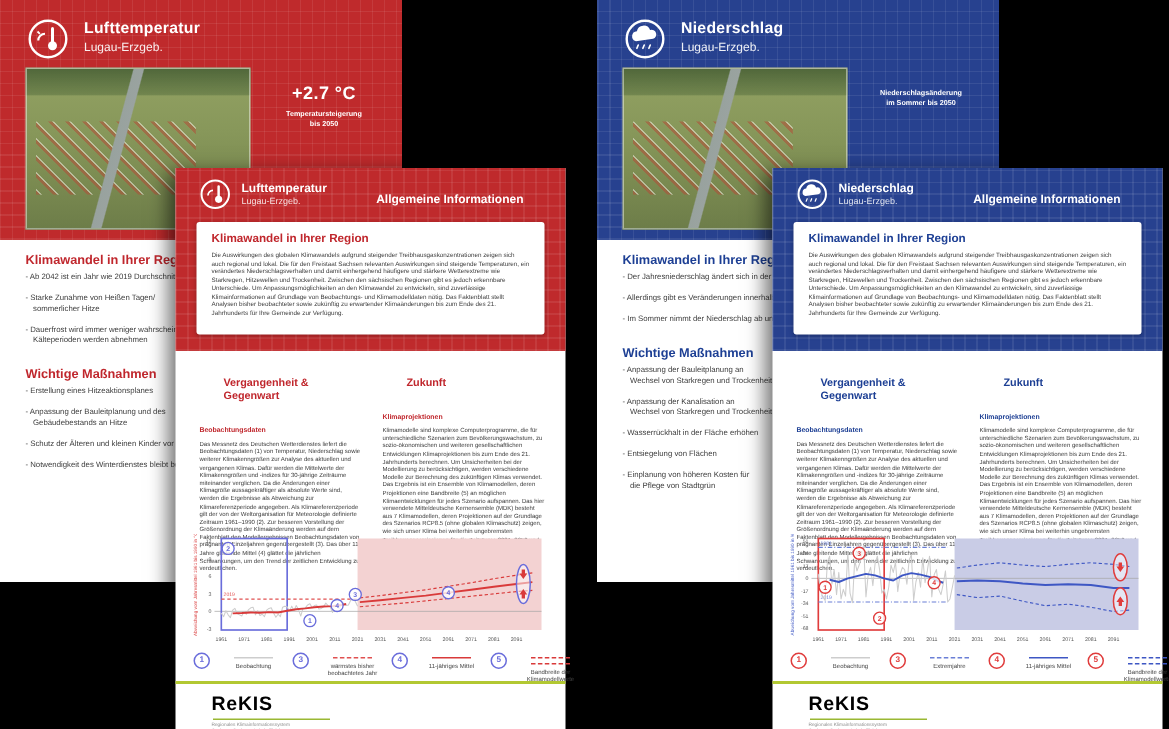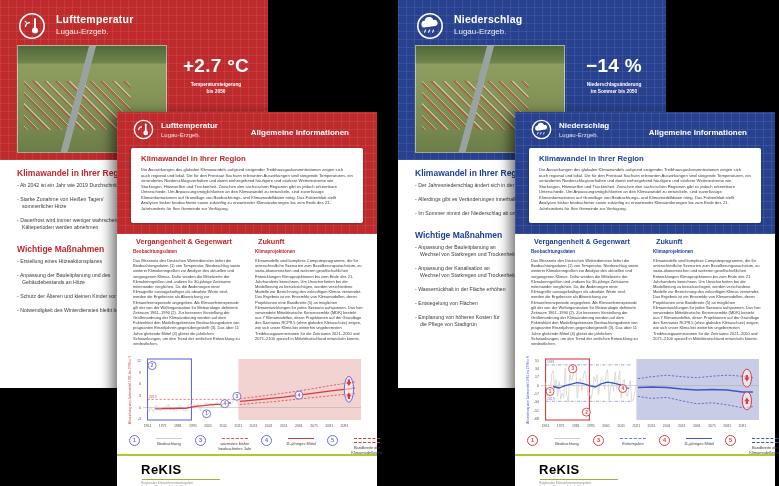--- a/index.html
+++ b/index.html
@@ -19,21 +19,21 @@
   .cover-title{position:absolute;left:56px;top:13px;color:#fff;font-size:10.5px;font-weight:bold;letter-spacing:.2px;}
   .cover-region{position:absolute;left:56px;top:27px;color:rgba(255,255,255,.92);font-size:8px;}
   .photo{position:absolute;left:17px;top:45px;width:148px;height:106px;border:1px solid rgba(255,255,255,.45);
     background:
       linear-gradient(105deg,transparent 40%,#98a29e 40.5%,#9aa3a0 44%,transparent 44.5%) no-repeat,
       repeating-linear-gradient(45deg,rgba(178,78,56,.55) 0 2px,rgba(244,238,226,.5) 2px 3px,transparent 3px 8px) 15% 62%/72% 46% no-repeat,
       linear-gradient(180deg,#51683b 0,#5d744299 16%,transparent 17%),
       linear-gradient(180deg,#93a263 0%,#87975a 40%,#7b8b51 70%,#6d7d49 100%);}
   .photo-caption{position:absolute;left:84px;top:152px;width:82px;font-size:3.5px;color:rgba(255,255,255,.8);text-align:right;}
   .stat{position:absolute;left:168px;right:4px;top:55px;text-align:center;color:#fff;}
-  .stat-value{font-size:19px;font-weight:bold;letter-spacing:.3px;}
+  .stat-value{font-size:12px;font-weight:bold;letter-spacing:.3px;}
   .stat-cap{font-size:4.8px;font-weight:bold;margin-top:4px;line-height:1.5;}
   .cover-white{position:absolute;left:0;top:160px;right:0;bottom:0;background:#fff;}
   .cover-h{margin:0;padding:8px 0 0 17px;font-size:8.5px;font-weight:bold;color:var(--txt);}
   .cover-h2{padding-top:6px;}
   ul.bullets{list-style:none;margin:4px 0 0 17px;padding:0;}
   ul.bullets li{margin:0 0 7px 0;color:#3c3c3c;font-size:5.2px;line-height:1.35;}
   ul.bullets .li-first,ul.bullets .li-cont{white-space:nowrap;}
   ul.bullets .li-cont{padding-left:5px;}
   .greenline{position:absolute;left:0;right:0;height:2px;background:#b2c832;}
   .front .greenline{top:342px;}
@@ -46,21 +46,21 @@
   .front-band{position:absolute;left:0;top:0;right:0;height:122px;}
   .front-icon{position:absolute;left:16px;top:7px;width:21px;height:21px;}
   .front-title{position:absolute;left:44px;top:9px;color:#fff;font-size:8px;font-weight:bold;}
   .front-region{position:absolute;left:44px;top:20px;color:rgba(255,255,255,.85);font-size:6px;}
   .front-info{position:absolute;right:28px;top:16px;color:#fff;font-size:8px;font-weight:bold;}
   .intro-card{position:absolute;left:14px;top:36px;width:212px;height:63px;background:#fff;border-radius:2px;padding:6px 10px;box-shadow:0 1px 3px rgba(0,0,0,.25);}
   .intro-h{margin:0;font-size:7.8px;font-weight:bold;color:var(--txt);}
   .intro-p{margin:4px 0 0 0;font-size:4.2px;line-height:1.32;color:#3b3b3b;}
   .cols{position:absolute;left:16px;top:122px;right:14px;display:flex;gap:14px;}
   .col{flex:1;min-width:0;}
-  .col-h{margin:3px;font-size:7.2px;font-weight:bold;color:var(--txt);}
+  .col-h{margin:16px;font-size:7.2px;font-weight:bold;color:var(--txt);}
   .col-sub{margin:1.5px 0 0 0;font-size:4.6px;font-weight:bold;color:var(--txt);}
   .col-p{margin:4px 0 0 0;font-size:4px;line-height:1.3;color:#3b3b3b;}
   .chart-wrap{position:absolute;left:10px;top:244px;width:240px;height:78px;}
   svg.chart{font-family:"Liberation Sans",sans-serif;display:block;}
   .legend{position:absolute;left:12px;top:323px;right:12px;display:flex;justify-content:space-between;align-items:flex-start;}
   .lg-entry{display:flex;align-items:flex-start;gap:3px;}
   .lg-num{display:inline-block;width:9px;height:9px;border-radius:50%;border:1px solid #888;font-size:5.5px;font-weight:bold;text-align:center;line-height:9px;background:#fff;}
   .lg-col{display:flex;flex-direction:column;align-items:center;width:52px;padding-top:3px;}
   .sw{width:26px;height:0;}
   .sw-band{height:3px;}
@@ -258,21 +258,20 @@
             <line x1="9.5" y1="18" x2="8.6" y2="20.2"></line>
             <line x1="13.5" y1="18" x2="12.6" y2="20.2"></line>
             <line x1="17.5" y1="18" x2="16.6" y2="20.2"></line>
           </g>
         </svg>
         <div class="cover-title">Niederschlag</div>
         <div class="cover-region">Lugau-Erzgeb.</div>
         <div class="photo"></div>
         <div class="photo-caption">Stadtansicht Lugau-Erzgeb.</div>
         <div class="stat">
-          <div class="stat-value">−14 %</div>
           <div class="stat-cap">
             <span>Niederschlagsänderung</span><br>
             <span>im Sommer bis 2050</span>
           </div>
         </div>
       </div>
       <div class="cover-white">
         <h3 class="cover-h">Klimawandel in Ihrer Region</h3>
         <ul class="bullets">
             <li>

